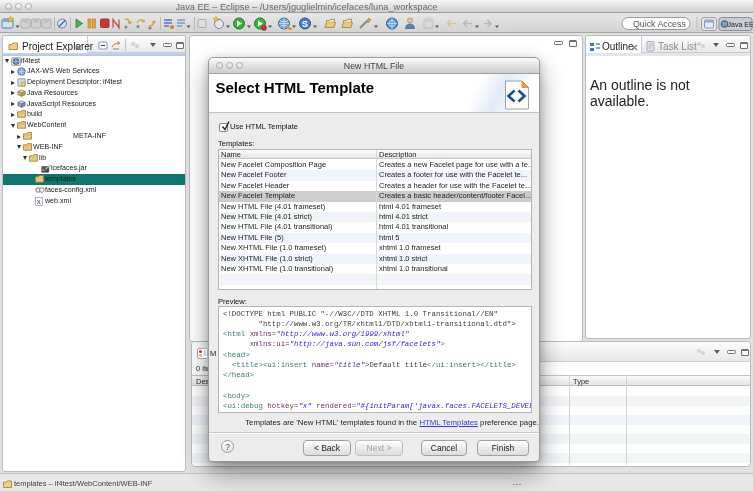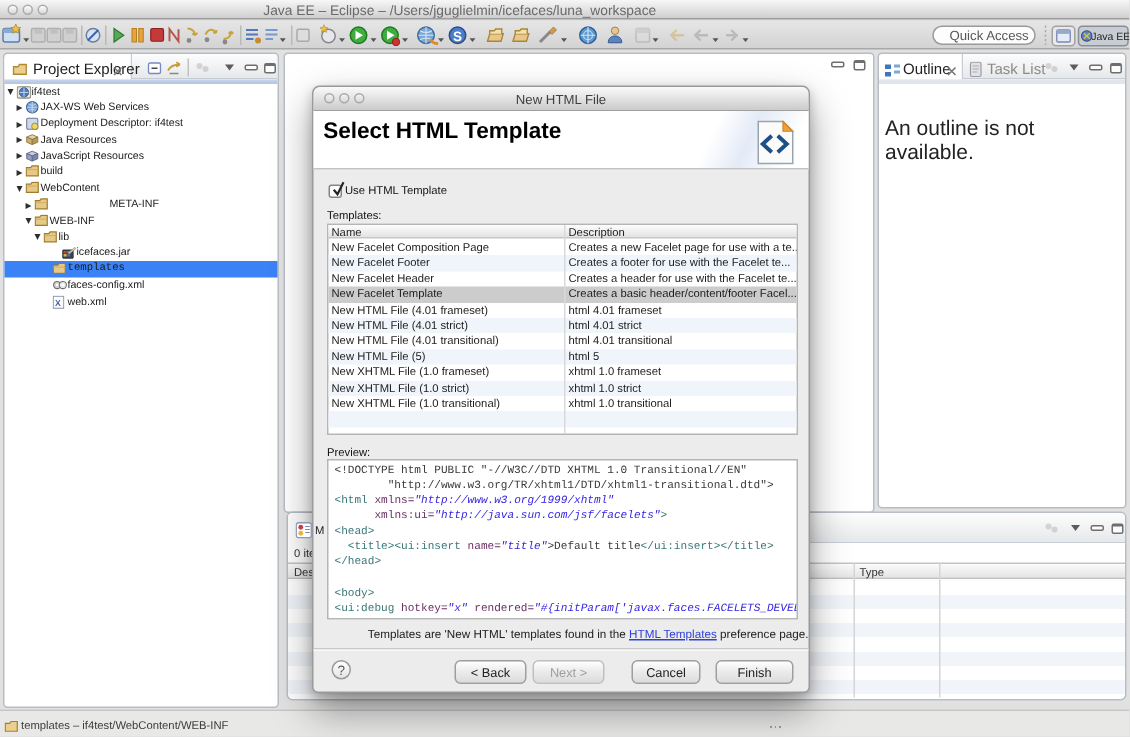--- a/index.html
+++ b/index.html
@@ -39,21 +39,21 @@
 .tabtext { font-size:10px; color:#222; }
 
 
 #lp-blue { position:absolute; left:0; top:17px; right:0; height:2.5px;
   background:linear-gradient(#c8d6ec,#b2c4e2); }
 #tree { position:absolute; left:0; top:19.5px; right:0; font-size:7.1px; color:#1a1a1a; }
 .trow { position:relative; height:10.8px; line-height:10.8px; white-space:nowrap; }
 .trow .lbl { position:absolute; top:0; }
 .trow .arr { position:absolute; top:0; width:8px; color:#2e2e2e; font-size:8px; }
 .trow .ico { position:absolute; top:1px; width:9px; height:9px; }
-.selrow { background:#3b82f6;font-family:Liberation Mono, monospace; }
+.selrow { background:#0f766e; }
 
 
 #rp-text { position:absolute; left:4px; top:23px; font-size:14px; color:#222;margin-top:18px; }
 
 
 #bp-head { position:absolute; left:0; top:33px; right:0; height:11px;
   background:linear-gradient(#fbfbfb,#e4e4e4); border-top:1px solid #c3c3c3; border-bottom:1px solid #bfbfbf; font-size:7.5px; color:#333; }
 #bp-rows { position:absolute; left:0; top:45px; right:0; bottom:1px;
   background:repeating-linear-gradient(#ffffff 0, #ffffff 9.5px, #f1f5fa 9.5px, #f1f5fa 19px); border-radius:0 0 4px 4px; }
 .bp-col { position:absolute; top:33px; bottom:1px; width:1px; background:#d5d5d5; }

